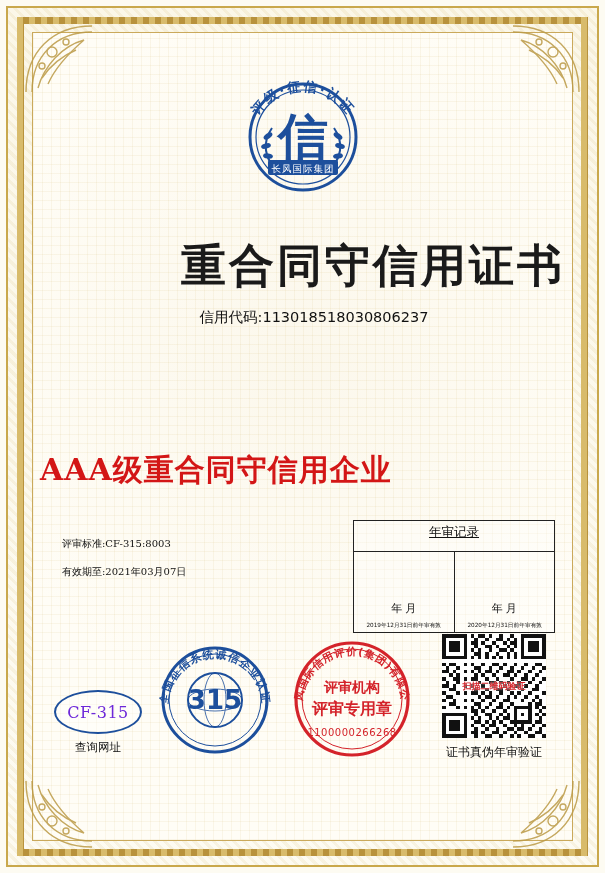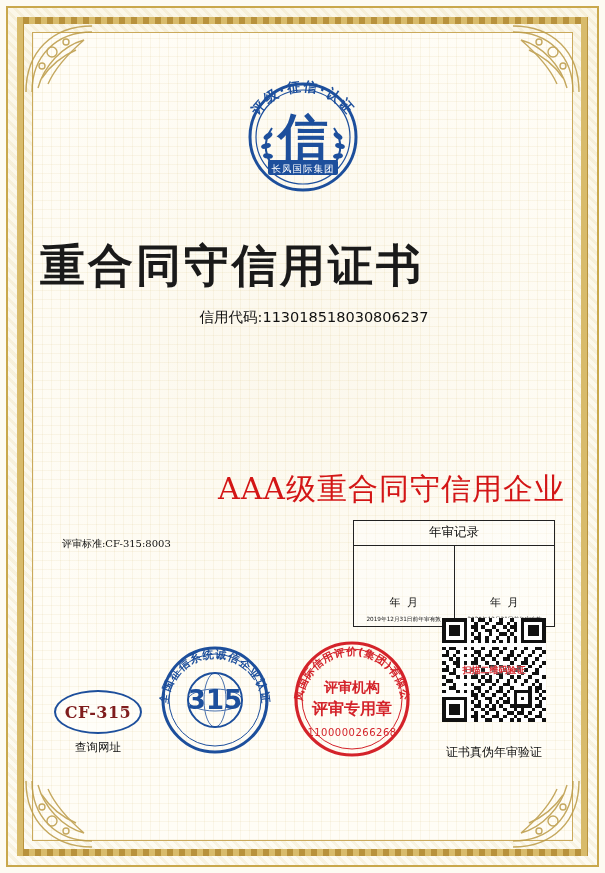--- a/index.html
+++ b/index.html
@@ -87,22 +87,22 @@
   }
   .emblem {
     width: 150px;
     height: 150px;
     margin: 0 auto;
   }
 
   .title {
     position: absolute;
     top: 196px;
-    left: 0; right: 16px;
-    text-align: left;
+    left: 0; right: 0;
+    text-align: right;
     font-family: "DejaVu Sans", sans-serif;
     font-weight: bold;
     font-size: 45px;
     letter-spacing: 3px;
     color: #1a1a1a;
   }
 
   .code-line {
     position: absolute;
     top: 268px;
@@ -121,25 +121,25 @@
     text-align: center;
     font-family: "DejaVu Sans", sans-serif;
     font-weight: bold;
     font-size: 27px;
     letter-spacing: 2px;
     color: #111;
   }
 
   .grade {
     position: absolute;
-    top: 429px;
+    top: 410px;
     left: 0; right: 0;
-    text-align: right;
+    text-align: left;
     font-family: "DejaVu Serif", serif;
-    font-weight: normal;
+    font-weight: bold;
     font-size: 30px;
     letter-spacing: 1px;
     color: #d31616;
   }
 
   
   .details {
     position: absolute;
     top: 490px;
     left: 22px;
@@ -156,39 +156,40 @@
     top: 480px;
     right: 10px;
     width: 200px;
     border: 1.2px solid #222;
     background: rgba(255,255,255,0.35);
   }
   .review-head {
     text-align: center;
     font-family: "DejaVu Sans", sans-serif;
     font-size: 12.5px;
-    padding: 3px 0 4px;
+    padding: 3px 0 10px;
     border-bottom: 1.2px solid #222;
     color: #111;
+    text-decoration: underline;
   }
   .review-body {
     display: flex;
     height: 80px;
   }
   .review-cell {
     flex: 1;
     position: relative;
   }
   .review-cell + .review-cell { border-left: 1.2px solid #222; }
   .review-ym {
     position: absolute;
     bottom: 16px;
     left: 0; right: 0;
     text-align: center;
-    font-family: Liberation Mono, monospace;
+    font-family: Liberation Sans, sans-serif;
     font-size: 11px;
     color: #111;
   }
   .review-note {
     position: absolute;
     bottom: 2px;
     left: 0; right: 0;
     text-align: center;
     font-family: "DejaVu Sans", sans-serif;
     font-size: 6px;
@@ -211,23 +212,23 @@
     bottom: 26px;
     width: 88px;
     text-align: center;
   }
   .cf-oval {
     width: 84px; height: 40px;
     border: 2.5px solid #1d4f9c;
     border-radius: 50%;
     display: flex; align-items: center; justify-content: center;
     font-family: "DejaVu Serif", serif;
-    font-weight: bold;
+    font-weight: normal;
     font-size: 16px;
-    color: #7f1d1d;
+    color: #6d28d9;
     letter-spacing: 0.5px;
     background: rgba(255,255,255,0.4);
   }
   .cf-caption {
     margin-top: 6px;
     font-family: "DejaVu Sans", sans-serif;
     font-size: 11.5px;
     color: #111;
   }
 
@@ -254,21 +255,21 @@
     text-align: center;
   }
   .qr {
     width: 104px;
     height: 104px;
     margin: 0 auto;
     position: relative;
     background: #bef264;
   }
   .qr-caption {
-    margin-top: 22px;
+    margin-top: 6px;
     font-family: Liberation Sans, sans-serif;
     font-size: 12px;
     color: #111;
   }
 </style>
 </head>
 <body>
 
 <div class="certificate">
 
@@ -367,20 +368,21 @@
 
     <div class="code-line">
       <span>信用代码:</span><span>113018518030806237</span>
     </div>
 
 
     <div class="grade">AAA级重合同守信用企业</div>
 
     <div class="details">
       <div>评审标准:CF-315:8003</div>
+      <div>有效期至:2021年03月07日</div>
     </div>
 
     <div class="review">
       <div class="review-head">年审记录</div>
       <div class="review-body">
         <div class="review-cell">
           <div class="review-ym">年  月</div>
           <div class="review-note">2019年12月31日前年审有效</div>
         </div>
         <div class="review-cell">

